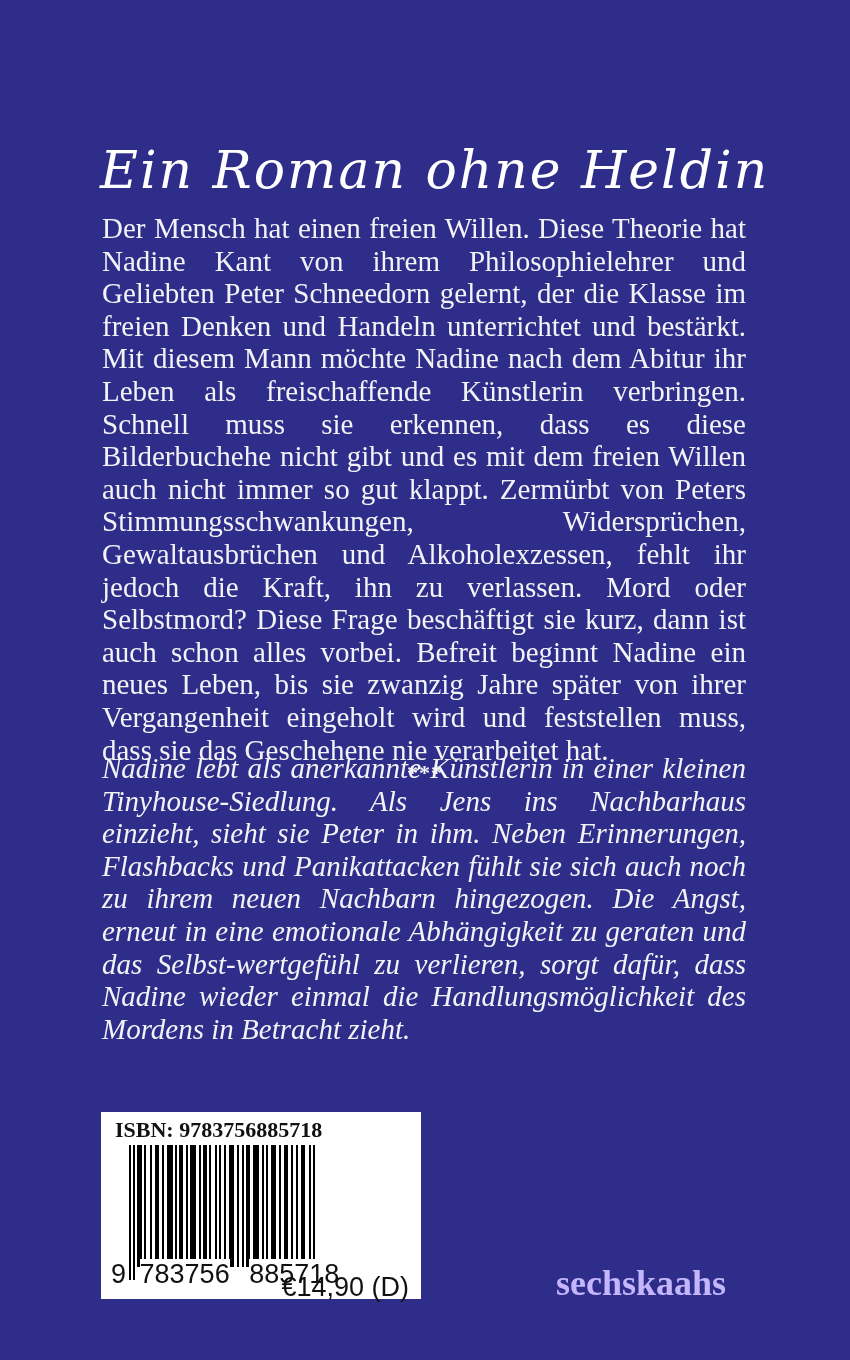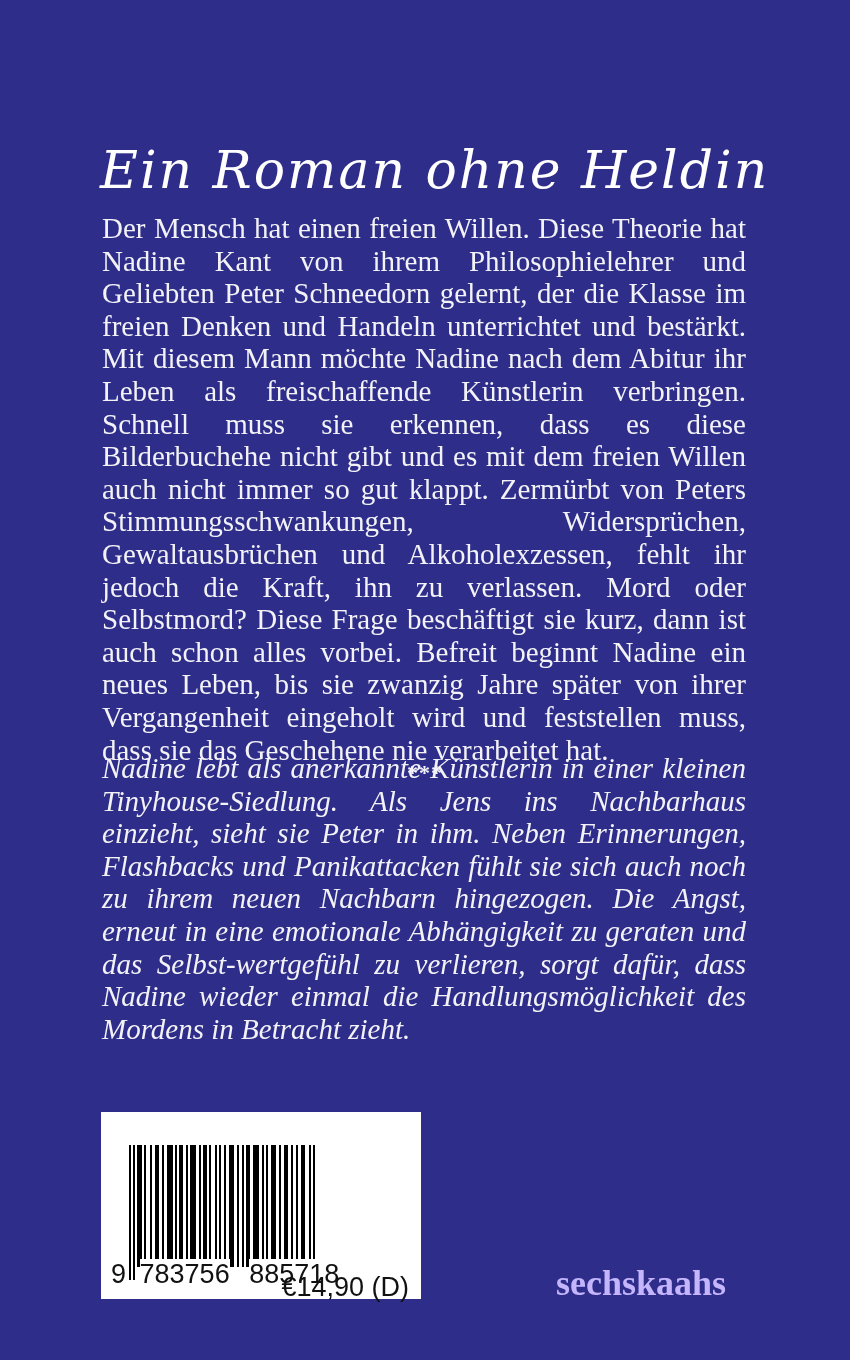--- a/index.html
+++ b/index.html
@@ -93,20 +93,21 @@
 <div>
   <div class="title">Ein Roman ohne Heldin</div>
 
   <p class="body-text p1">Der Mensch hat einen freien Willen. Diese Theorie hat Nadine Kant von ihrem Philosophielehrer und Geliebten Peter Schneedorn gelernt, der die Klasse im freien Denken und Handeln unterrichtet und bestärkt. Mit diesem Mann möchte Nadine nach dem Abitur ihr Leben als freischaffende Künstlerin verbringen. Schnell muss sie erkennen, dass es diese Bilderbuchehe nicht gibt und es mit dem freien Willen auch nicht immer so gut klappt. Zermürbt von Peters Stimmungsschwankungen, Widersprüchen, Gewaltausbrüchen und Alkoholexzessen, fehlt ihr jedoch die Kraft, ihn zu verlassen. Mord oder Selbstmord? Diese Frage beschäftigt sie kurz, dann ist auch schon alles vorbei. Befreit beginnt Nadine ein neues Leben, bis sie zwanzig Jahre später von ihrer Vergangenheit eingeholt wird und feststellen muss, dass sie das Geschehene nie verarbeitet hat.</p>
 
   <div class="sep">***</div>
 
   <p class="body-text p2">Nadine lebt als anerkannte Künstlerin in einer kleinen Tinyhouse-Siedlung. Als Jens ins Nachbarhaus einzieht, sieht sie Peter in ihm. Neben Erinnerungen, Flashbacks und Panikattacken fühlt sie sich auch noch zu ihrem neuen Nachbarn hingezogen. Die Angst, erneut in eine emotionale Abhängigkeit zu geraten und das Selbst-wertgefühl zu verlieren, sorgt dafür, dass Nadine wieder einmal die Handlungsmöglichkeit des Mordens in Betracht zieht.</p>
 
   <div class="barcode-box">
+    <div class="isbn">ISBN: 9783756885718</div>
     <svg class="bars" viewBox="0 0 188 135" preserveAspectRatio="none">
       <g fill="#000">
         <rect x="0" y="0" width="2" height="135"></rect>
         <rect x="4" y="0" width="2" height="135"></rect>
         <rect x="8" y="0" width="5" height="122"></rect>
         <rect x="15" y="0" width="2" height="122"></rect>
         <rect x="21" y="0" width="2" height="122"></rect>
         <rect x="26" y="0" width="4" height="122"></rect>
         <rect x="33" y="0" width="2" height="122"></rect>
         <rect x="38" y="0" width="6" height="122"></rect>

